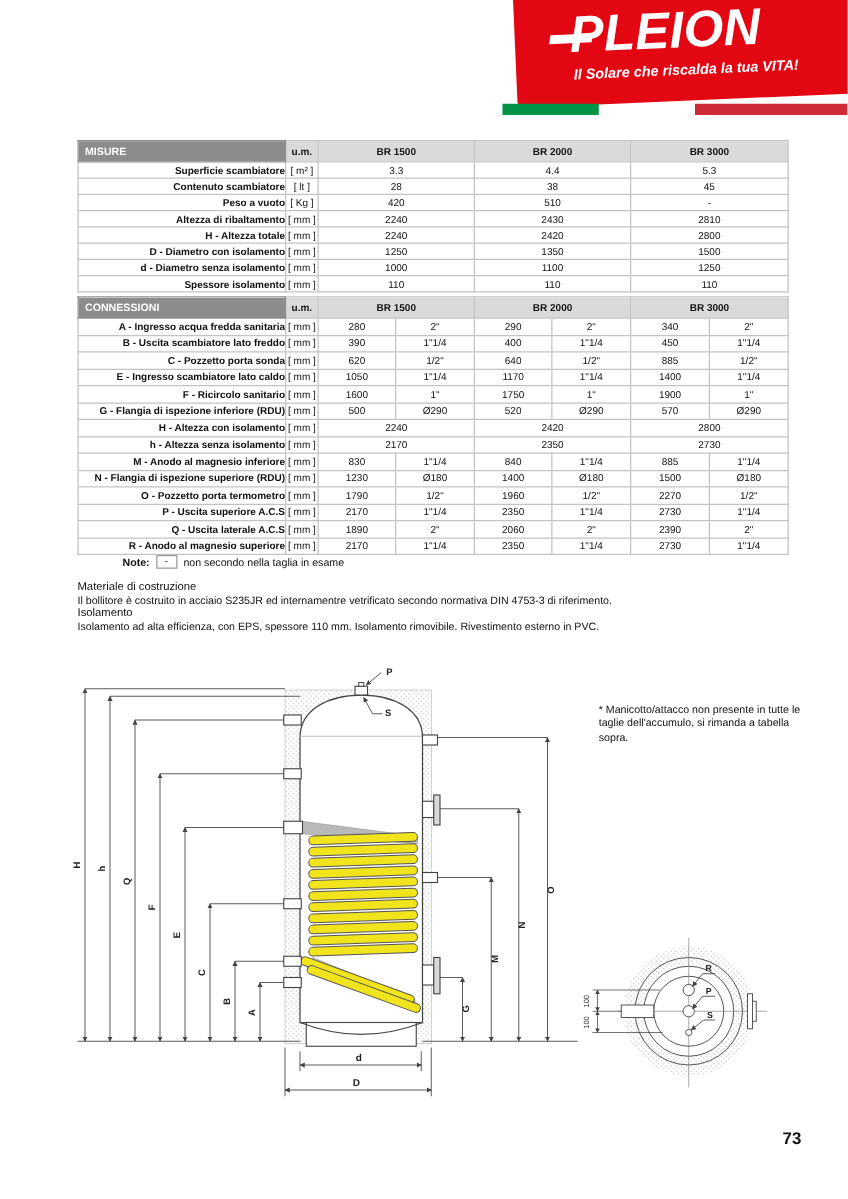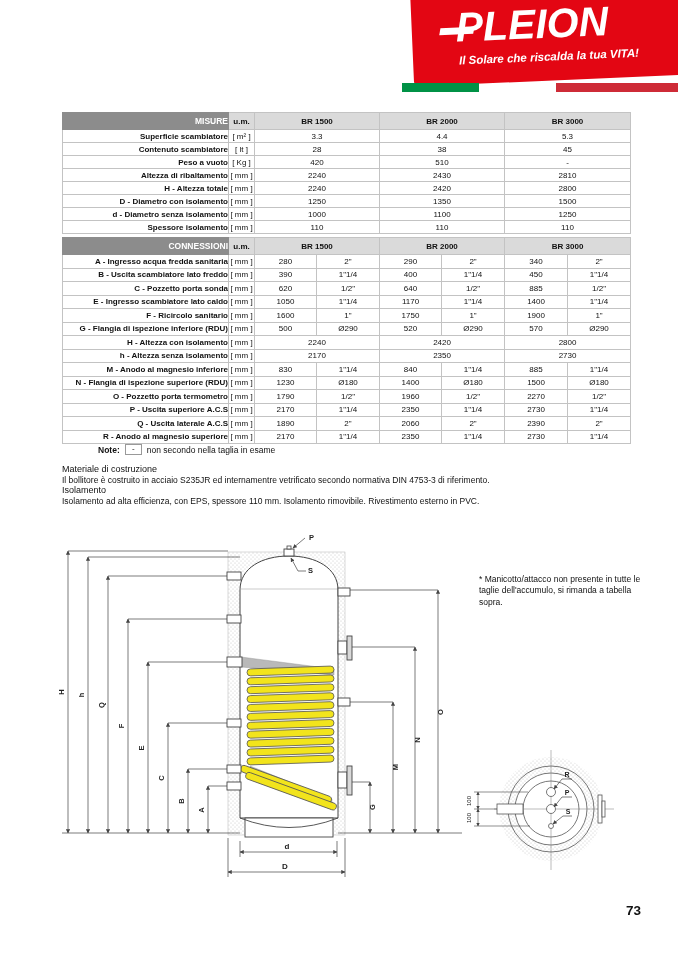--- a/index.html
+++ b/index.html
@@ -15,35 +15,35 @@
   .brand-bar{position:absolute;left:28px;top:37px;width:34px;height:7px;background:#fff;transform:skewX(-12deg);}
   .tagline{position:absolute;left:46px;top:64px;color:#fff;font-style:italic;font-weight:bold;font-size:11.5px;}
   .flag-green{position:absolute;left:402px;top:83px;width:77px;height:9px;background:#009246;}
   .flag-red{position:absolute;left:556px;top:83px;width:122px;height:9px;background:#ce2b37;}
   
   table{border-collapse:collapse;table-layout:fixed;position:absolute;background:#fff;}
   #misure{left:62px;top:112px;width:568px;}
   #connessioni{left:62px;top:237px;width:568px;}
   th,td{border:1px solid #c3c3c3;padding:0;overflow:hidden;white-space:nowrap;}
   th{height:16px;background:#dadada;font-weight:bold;font-size:8px;text-align:center;}
-  th.title{background:#8c8c8c;color:#fff;text-align:right;padding-left:5px;font-size:8.5px;border-color:#8c8c8c;}
+  th.title{background:#8c8c8c;color:#fff;text-align:left;padding-left:5px;font-size:8.5px;border-color:#8c8c8c;}
   td{height:12px;font-size:8px;}
   #connessioni td{height:12.5px;}
   td.label{font-weight:bold;text-align:right;padding-left:5px;}
   td.um,td.val{text-align:center;}
   
   .note-row{position:absolute;left:62px;top:444px;display:flex;align-items:center;gap:5px;font-size:8.5px;}
   .note-label{font-weight:bold;padding-left:36px;}
   .note-box{display:inline-block;width:15px;height:9px;border:1px solid #999;font-size:8px;
             line-height:8px;text-align:center;}
   .materials{position:absolute;left:62px;top:464px;font-size:8.5px;line-height:10.5px;}
   .mat-title{font-weight:normal;font-size:9px;}
   
   .diagram-svg{position:absolute;left:0;top:528px;}
-  .side-note{position:absolute;left:479px;top:562px;width:178px;font-size:8.5px;line-height:1.35;margin-top:12px;}
+  .side-note{position:absolute;left:479px;top:562px;width:178px;font-size:8.5px;line-height:1.35;}
   .pageno{position:absolute;left:626px;top:903px;font-size:13.5px;font-weight:bold;}
   svg text{font-family:"Liberation Sans",sans-serif;}
 </style>
 </head>
 <body>
 
 <div class="banner">
   <span class="brand-bar"></span>
   <span class="brand">PLEION</span>
   <span class="tagline">Il Solare che riscalda la tua VITA!</span>

